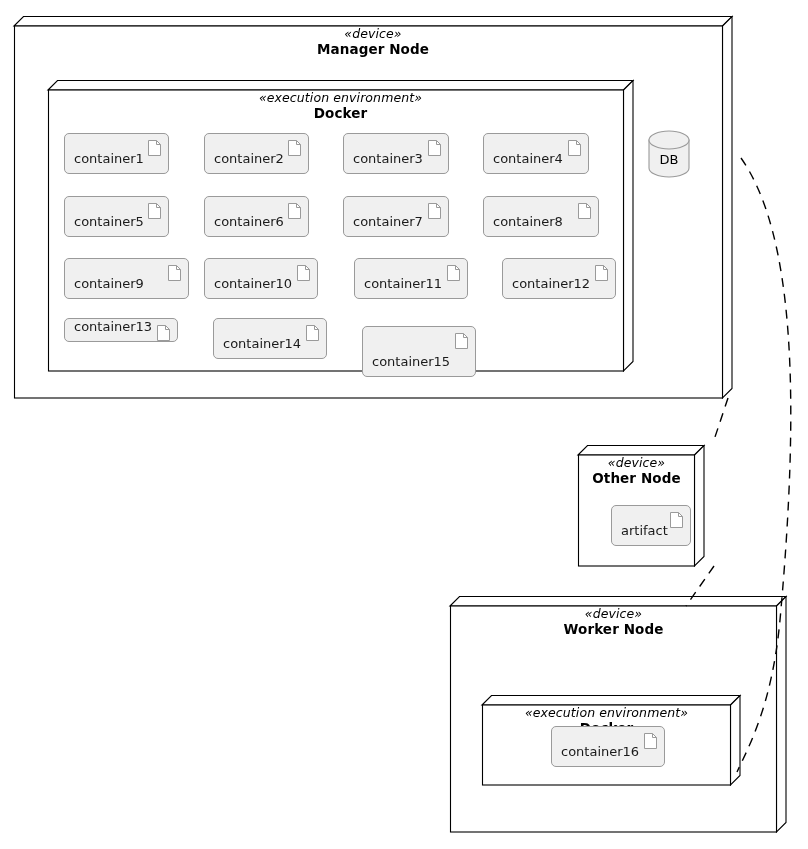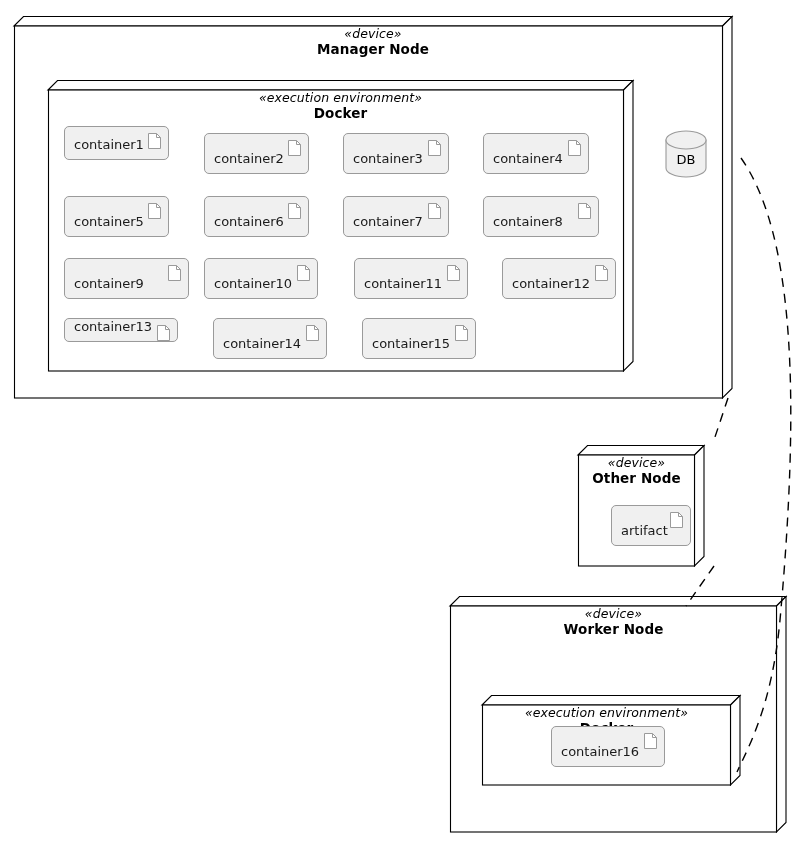--- a/index.html
+++ b/index.html
@@ -125,21 +125,21 @@
       <polygon points="575.5,16 585,6.5 585,287.5 575.5,297" fill="#ffffff" stroke="#000000" stroke-width="1.1"></polygon>
       <rect x="0.5" y="16" width="575" height="281" fill="#ffffff" stroke="#000000" stroke-width="1.1"></rect>
     </svg>
     <div class="node-header" style="top:17px;">
       <span class="stereotype">«execution environment»</span>
       <span class="node-title">Docker</span>
     </div>
   </div>
 
   <div id="manager-containers">
-      <div class="artifact" style="left: 64px; top: 126px; width: 105px; height: 34px;">
+      <div class="artifact" style="left: 64px; top: 133px; width: 105px; height: 41px;">
         <span class="artifact-label">container1</span>
         <span class="artifact-icon"><svg width="13" height="16" viewBox="0 0 13 16">
             <path d="M0.5 0.5 L8.5 0.5 L12.5 4.5 L12.5 15.5 L0.5 15.5 Z" fill="#ffffff" stroke="#9a9a9a" stroke-width="1"></path>
             <path d="M8.5 0.5 L8.5 4.5 L12.5 4.5" fill="none" stroke="#9a9a9a" stroke-width="1"></path>
           </svg></span>
       </div>
       <div class="artifact" style="left: 204px; top: 133px; width: 105px; height: 41px;">
         <span class="artifact-label">container2</span>
         <span class="artifact-icon"><svg width="13" height="16" viewBox="0 0 13 16">
             <path d="M0.5 0.5 L8.5 0.5 L12.5 4.5 L12.5 15.5 L0.5 15.5 Z" fill="#ffffff" stroke="#9a9a9a" stroke-width="1"></path>
@@ -223,30 +223,30 @@
             <path d="M8.5 0.5 L8.5 4.5 L12.5 4.5" fill="none" stroke="#9a9a9a" stroke-width="1"></path>
           </svg></span>
       </div>
       <div class="artifact" style="left: 213px; top: 318px; width: 114px; height: 41px;">
         <span class="artifact-label">container14</span>
         <span class="artifact-icon"><svg width="13" height="16" viewBox="0 0 13 16">
             <path d="M0.5 0.5 L8.5 0.5 L12.5 4.5 L12.5 15.5 L0.5 15.5 Z" fill="#ffffff" stroke="#9a9a9a" stroke-width="1"></path>
             <path d="M8.5 0.5 L8.5 4.5 L12.5 4.5" fill="none" stroke="#9a9a9a" stroke-width="1"></path>
           </svg></span>
       </div>
-      <div class="artifact" style="left: 362px; top: 318px; width: 114px; height: 41px; padding-left: 8px;">
+      <div class="artifact" style="left: 362px; top: 326px; width: 114px; height: 51px; padding-left: 8px;">
         <span class="artifact-label">container15</span>
         <span class="artifact-icon"><svg width="13" height="16" viewBox="0 0 13 16">
             <path d="M0.5 0.5 L8.5 0.5 L12.5 4.5 L12.5 15.5 L0.5 15.5 Z" fill="#ffffff" stroke="#9a9a9a" stroke-width="1"></path>
             <path d="M8.5 0.5 L8.5 4.5 L12.5 4.5" fill="none" stroke="#9a9a9a" stroke-width="1"></path>
           </svg></span>
       </div>
     </div>
 
-  <div class="db" style="left:648px; top:130px; width:42px; height:48px;margin-left:17px;">
+  <div class="db" style="left:648px; top:130px; width:42px; height:48px;">
     <svg width="42" height="48" viewBox="0 0 42 48">
       <path d="M 1 10 L 1 38 A 20 9 0 0 0 41 38 L 41 10 Z" fill="#f0f0f0" stroke="#9a9a9a" stroke-width="1.1"></path>
       <ellipse cx="21" cy="10" rx="20" ry="9" fill="#f0f0f0" stroke="#9a9a9a" stroke-width="1.1"></ellipse>
     </svg>
     <span class="db-label" style="top:22px;">DB</span>
   </div>
 
   <div class="node3d" style="left:578px; top:440px; width:126px; height:126px;">
     <svg class="shell" width="126" height="126" viewBox="0 0 126 126">
       <polygon points="0,15 9.5,5.5 126,5.5 116.5,15" fill="#ffffff" stroke="#000000" stroke-width="1.1"></polygon>

